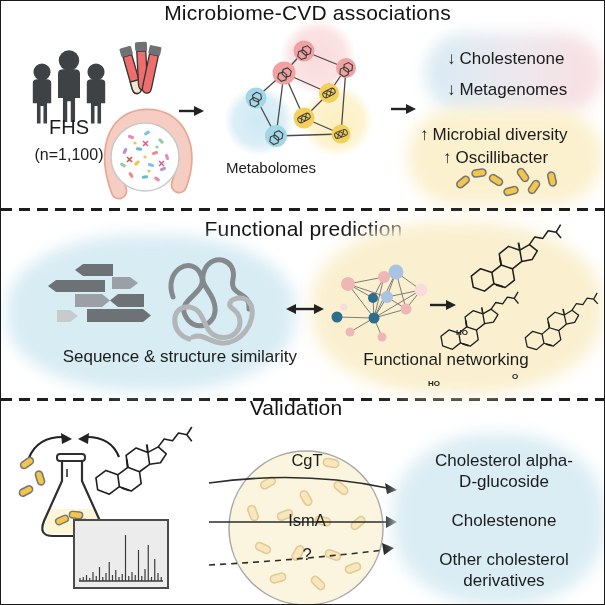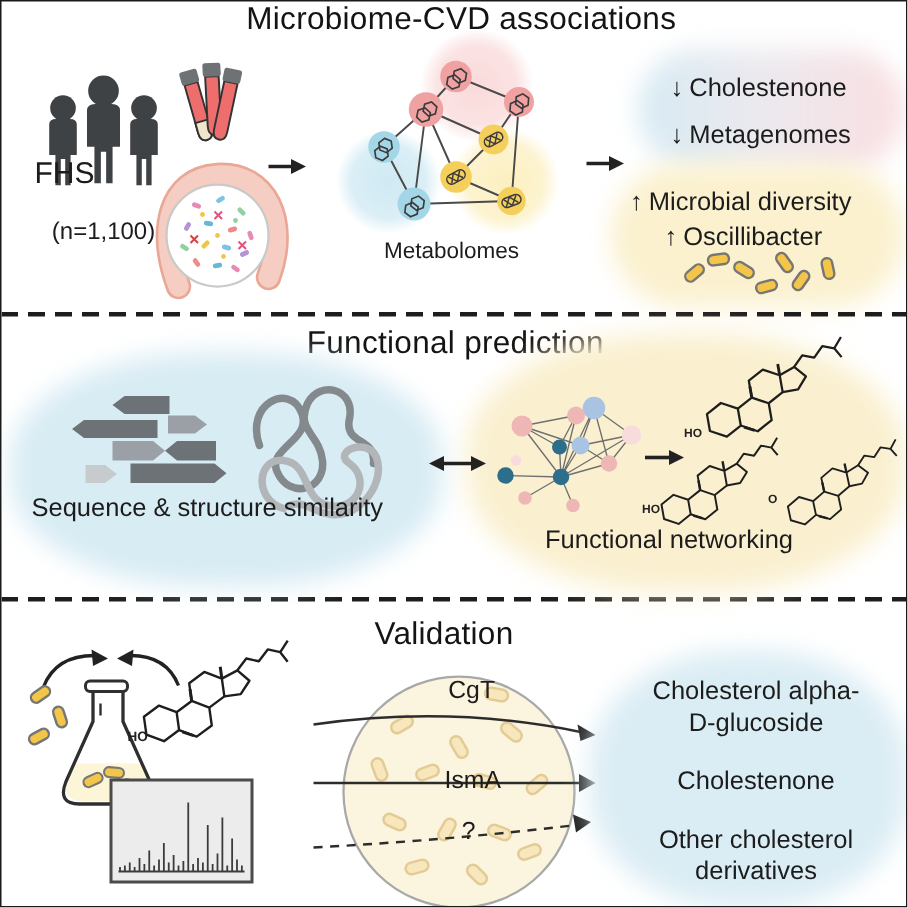--- a/index.html
+++ b/index.html
@@ -6,27 +6,27 @@
   #canvas{
     position:relative;width:605px;height:605px;overflow:hidden;
     background:#fff;border:1px solid #1a1a1a;box-sizing:border-box;
     font-family:"Liberation Sans","DejaVu Sans",sans-serif;color:#1c1c1c;
   }
   .abs{position:absolute;}
   .ttl{font-size:21px;letter-spacing:.2px;text-align:center;color:#141414;}
   .sep{position:absolute;left:0;width:605px;height:3px;
        background:repeating-linear-gradient(90deg,#1d1d1d 0 11px,transparent 11px 18px);}
   .blob{position:absolute;filter:blur(8px);}
-  .lbl{text-align:center;line-height:19px;}
+  .lbl{line-height:19px;}
   .finding{font-size:17px;white-space:nowrap;display:flex;align-items:baseline;}
   .finding .ar{font-size:17px;margin-right:4px;}
   .it{}
   .prod{font-size:17px;line-height:21px;text-align:center;width:210px;}
-  .enz{font-size:16.5px;text-align:right;}
-  .chem{font-size:8px;color:#222;font-weight:bold;}
+  .enz{font-size:16.5px;text-align:center;}
+  .chem{font-size:8px;color:#222;font-weight:bold;margin-top:44px;}
   svg{overflow:visible;}
 </style>
 </head>
 <body>
 
 <div id="canvas">
 
   <svg width="0" height="0" style="position:absolute">
     <defs>
       <g id="g-naph">
@@ -55,21 +55,21 @@
 
   <div class="abs ttl" style="left:4px;top:6;width:605px">Microbiome-CVD associations</div>
 
   <svg class="abs" style="left:24px;top:34px" width="92" height="92">
     <g fill="#3f4245">
       <use href="#g-person" transform="translate(17,60) scale(0.92)"></use>
       <use href="#g-person" transform="translate(71,60) scale(0.92)"></use>
       <use href="#g-person" transform="translate(44,53) scale(1.1)"></use>
     </g>
   </svg>
-  <div class="abs" style="left:22px;top:104px;width:92px;font-size:20px">FHS</div>
+  <div class="abs" style="left:22px;top:115px;width:92px;text-align:center;font-size:20px">FHS</div>
   <div class="abs" style="left:14px;top:145px;width:108px;text-align:center;font-size:16px">(n=1,100)</div>
 
   <svg class="abs" style="left:108px;top:34px" width="62" height="78">
     <g transform="translate(17,16) rotate(-16)">
       <path d="M-4.5,5 L-4.5,38 Q-4.5,44 0,44 Q4.5,44 4.5,38 L4.5,5 Z" fill="#ee6d6d" stroke="#333" stroke-width="1.3"></path>
       <path d="M-4.5,31 L-4.5,38 Q-4.5,44 0,44 Q4.5,44 4.5,38 L4.5,31 Z" fill="#efe6cc" stroke="#333" stroke-width="1.3"></path>
       <rect x="-6" y="-4" width="12" height="9" rx="1.5" fill="#6e7275"></rect>
     </g>
     <g transform="translate(32,11) rotate(-3)">
       <path d="M-4.5,5 L-4.5,38 Q-4.5,44 0,44 Q4.5,44 4.5,38 L4.5,5 Z" fill="#ee6d6d" stroke="#333" stroke-width="1.3"></path>
@@ -222,21 +222,21 @@
     <polygon points="42,51 98,51 106,57.5 98,64 42,64" fill="#6d7277"></polygon>
   </svg>
 
   <svg class="abs" style="left:158px;top:246px" width="108" height="108">
     <g fill="none" stroke-linecap="round" stroke-width="5">
       <path stroke="#84898d" d="M14,50 C4,22 34,8 42,28 C50,46 18,52 26,68 C34,86 58,80 56,60 C54,42 38,40 46,22 C54,6 78,12 74,32 C70,50 92,44 90,62"></path>
       <path stroke="#b2b6b9" d="M30,92 C10,86 12,58 30,60 C48,62 42,86 60,90 C80,94 88,72 74,62 C62,54 86,44 92,58 C98,74 82,98 62,96 C50,95 44,86 34,90"></path>
     </g>
   </svg>
 
-  <div class="abs" style="left:20px;top:328px;width:276px;text-align:left;font-size:17px">Sequence &amp; structure similarity</div>
+  <div class="abs" style="left:20px;top:346px;width:276px;text-align:right;font-size:17px">Sequence &amp; structure similarity</div>
 
   <svg class="abs" style="left:285px;top:300px" width="38" height="16">
     <path d="M8,8 L30,8" stroke="#222" stroke-width="2.4"></path>
     <polygon points="0,8 10,3 10,13" fill="#222"></polygon>
       <polygon points="38,8 28,3 28,13" fill="#222"></polygon>
   </svg>
 
   <svg class="abs" style="left:330px;top:262px" width="100" height="84">
     <g stroke="#6f6f6f" stroke-width="0.9">
       <path d="M43,55 L65,9 M43,55 L17,21 M43,55 L53,14 M43,55 L90,27 M43,55 L56,34 M43,55 L42,35
@@ -269,21 +269,21 @@
     <use href="#g-steroid" transform="translate(44,46) rotate(-10) scale(0.95)"></use>
     <use href="#g-steroid" transform="translate(14,108) rotate(-10) scale(0.82)"></use>
     <use href="#g-steroid" transform="translate(98,110) rotate(-12) scale(0.78)"></use>
   </svg>
   <div class="abs chem" style="left:455px;top:283px">HO</div>
   <div class="abs chem" style="left:427px;top:334px">HO</div>
   <div class="abs chem" style="left:511px;top:327px">O</div>
 
   <div class="abs" style="left:345px;top:349px;width:200px;text-align:center;font-size:17px">Functional networking</div>
 
-  <div class="abs ttl" style="left:0;top:410px;width:590px">Validation</div>
+  <div class="abs ttl" style="left:0;top:395px;width:590px">Validation</div>
 
   <svg class="abs" style="left:18px;top:424px" width="108" height="38">
     <path d="M10,33 Q18,12 44,12" fill="none" stroke="#222" stroke-width="2.2"></path>
     <polygon points="53,14 42,8 43,19" fill="#222"></polygon>
     <path d="M100,32 Q92,12 68,12" fill="none" stroke="#222" stroke-width="2.2"></path>
     <polygon points="59,14 70,8 69,19" fill="#222"></polygon>
   </svg>
 
   <svg class="abs" style="left:12px;top:452px" width="46" height="58">
     <g fill="#f3c64a" stroke="#767676" stroke-width="1.6">

